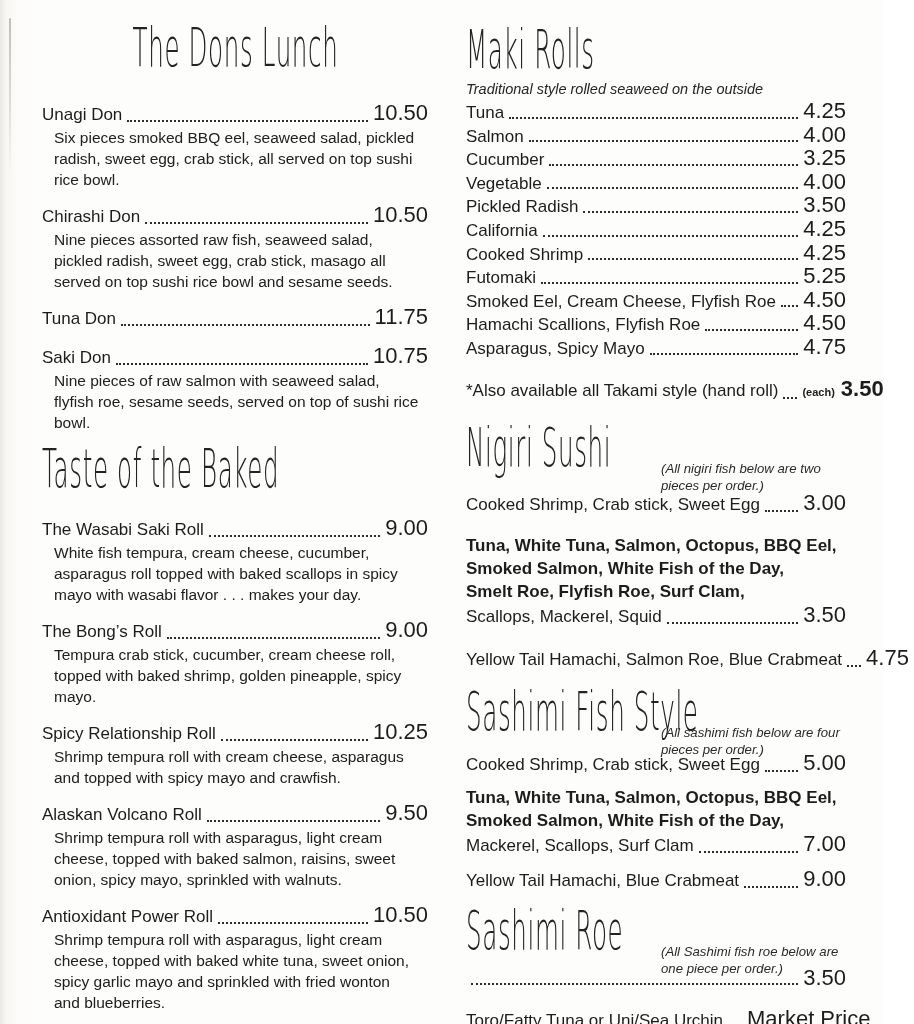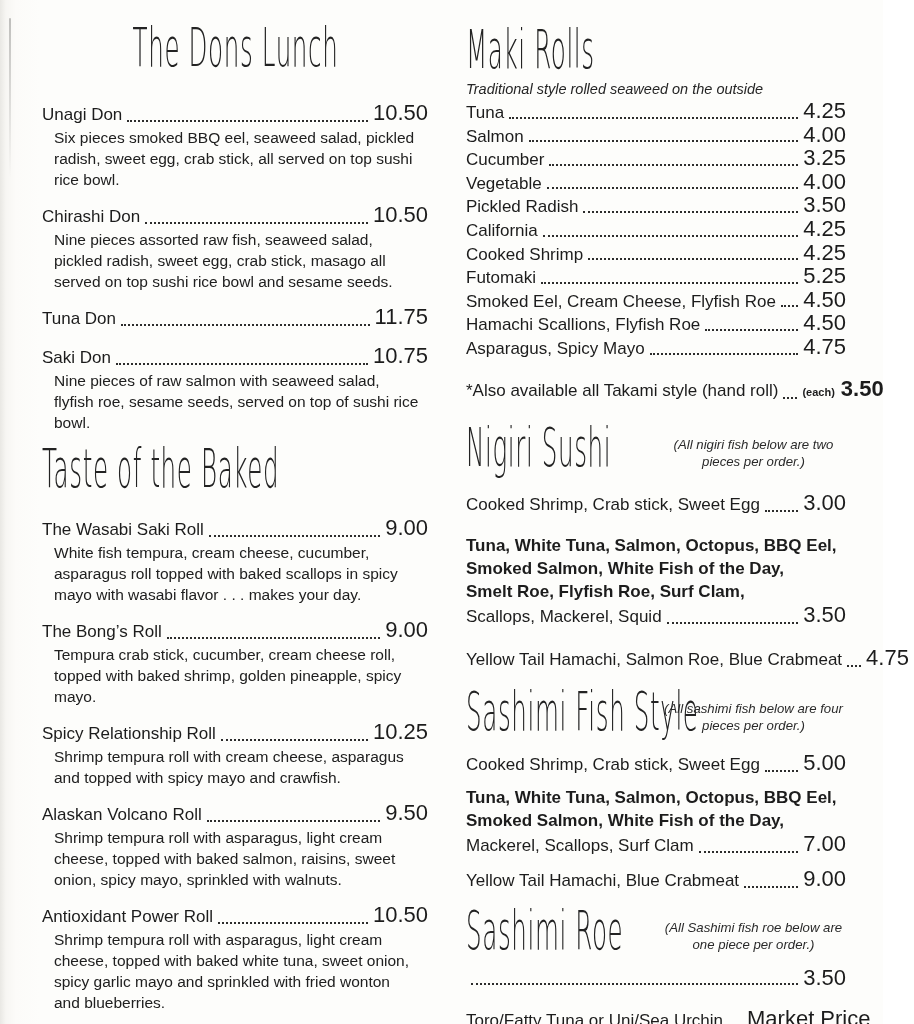--- a/index.html
+++ b/index.html
@@ -34,23 +34,23 @@
     color:#232323;
     transform:scale(0.60, 1.32);
     white-space:nowrap;
   }
   .origin-left   { transform-origin:left bottom; }
   .origin-center { transform-origin:center bottom; }
   .t-center { text-align:center; }
 
   .sec-head { position:relative; }
   .sec-note {
-    position:absolute; right:0; top:2px; width:185px;
+    position:absolute; right:0; top:26px; width:185px;
     font-style:italic; font-size:13.2px; line-height:1.3;
-    text-align:center; color:#2a2a2a;
+    text-align:left; color:#2a2a2a;
   }
 
   
   .prow { display:flex; align-items:baseline; line-height:24px; }
   .pname { font-weight:normal; font-size:17px; white-space:nowrap; }
   .leader {
     flex:1; margin:0 5px;
     border-bottom:2px dotted #2c2c2c;
     align-self:flex-end;
     transform:translateY(-5px);

